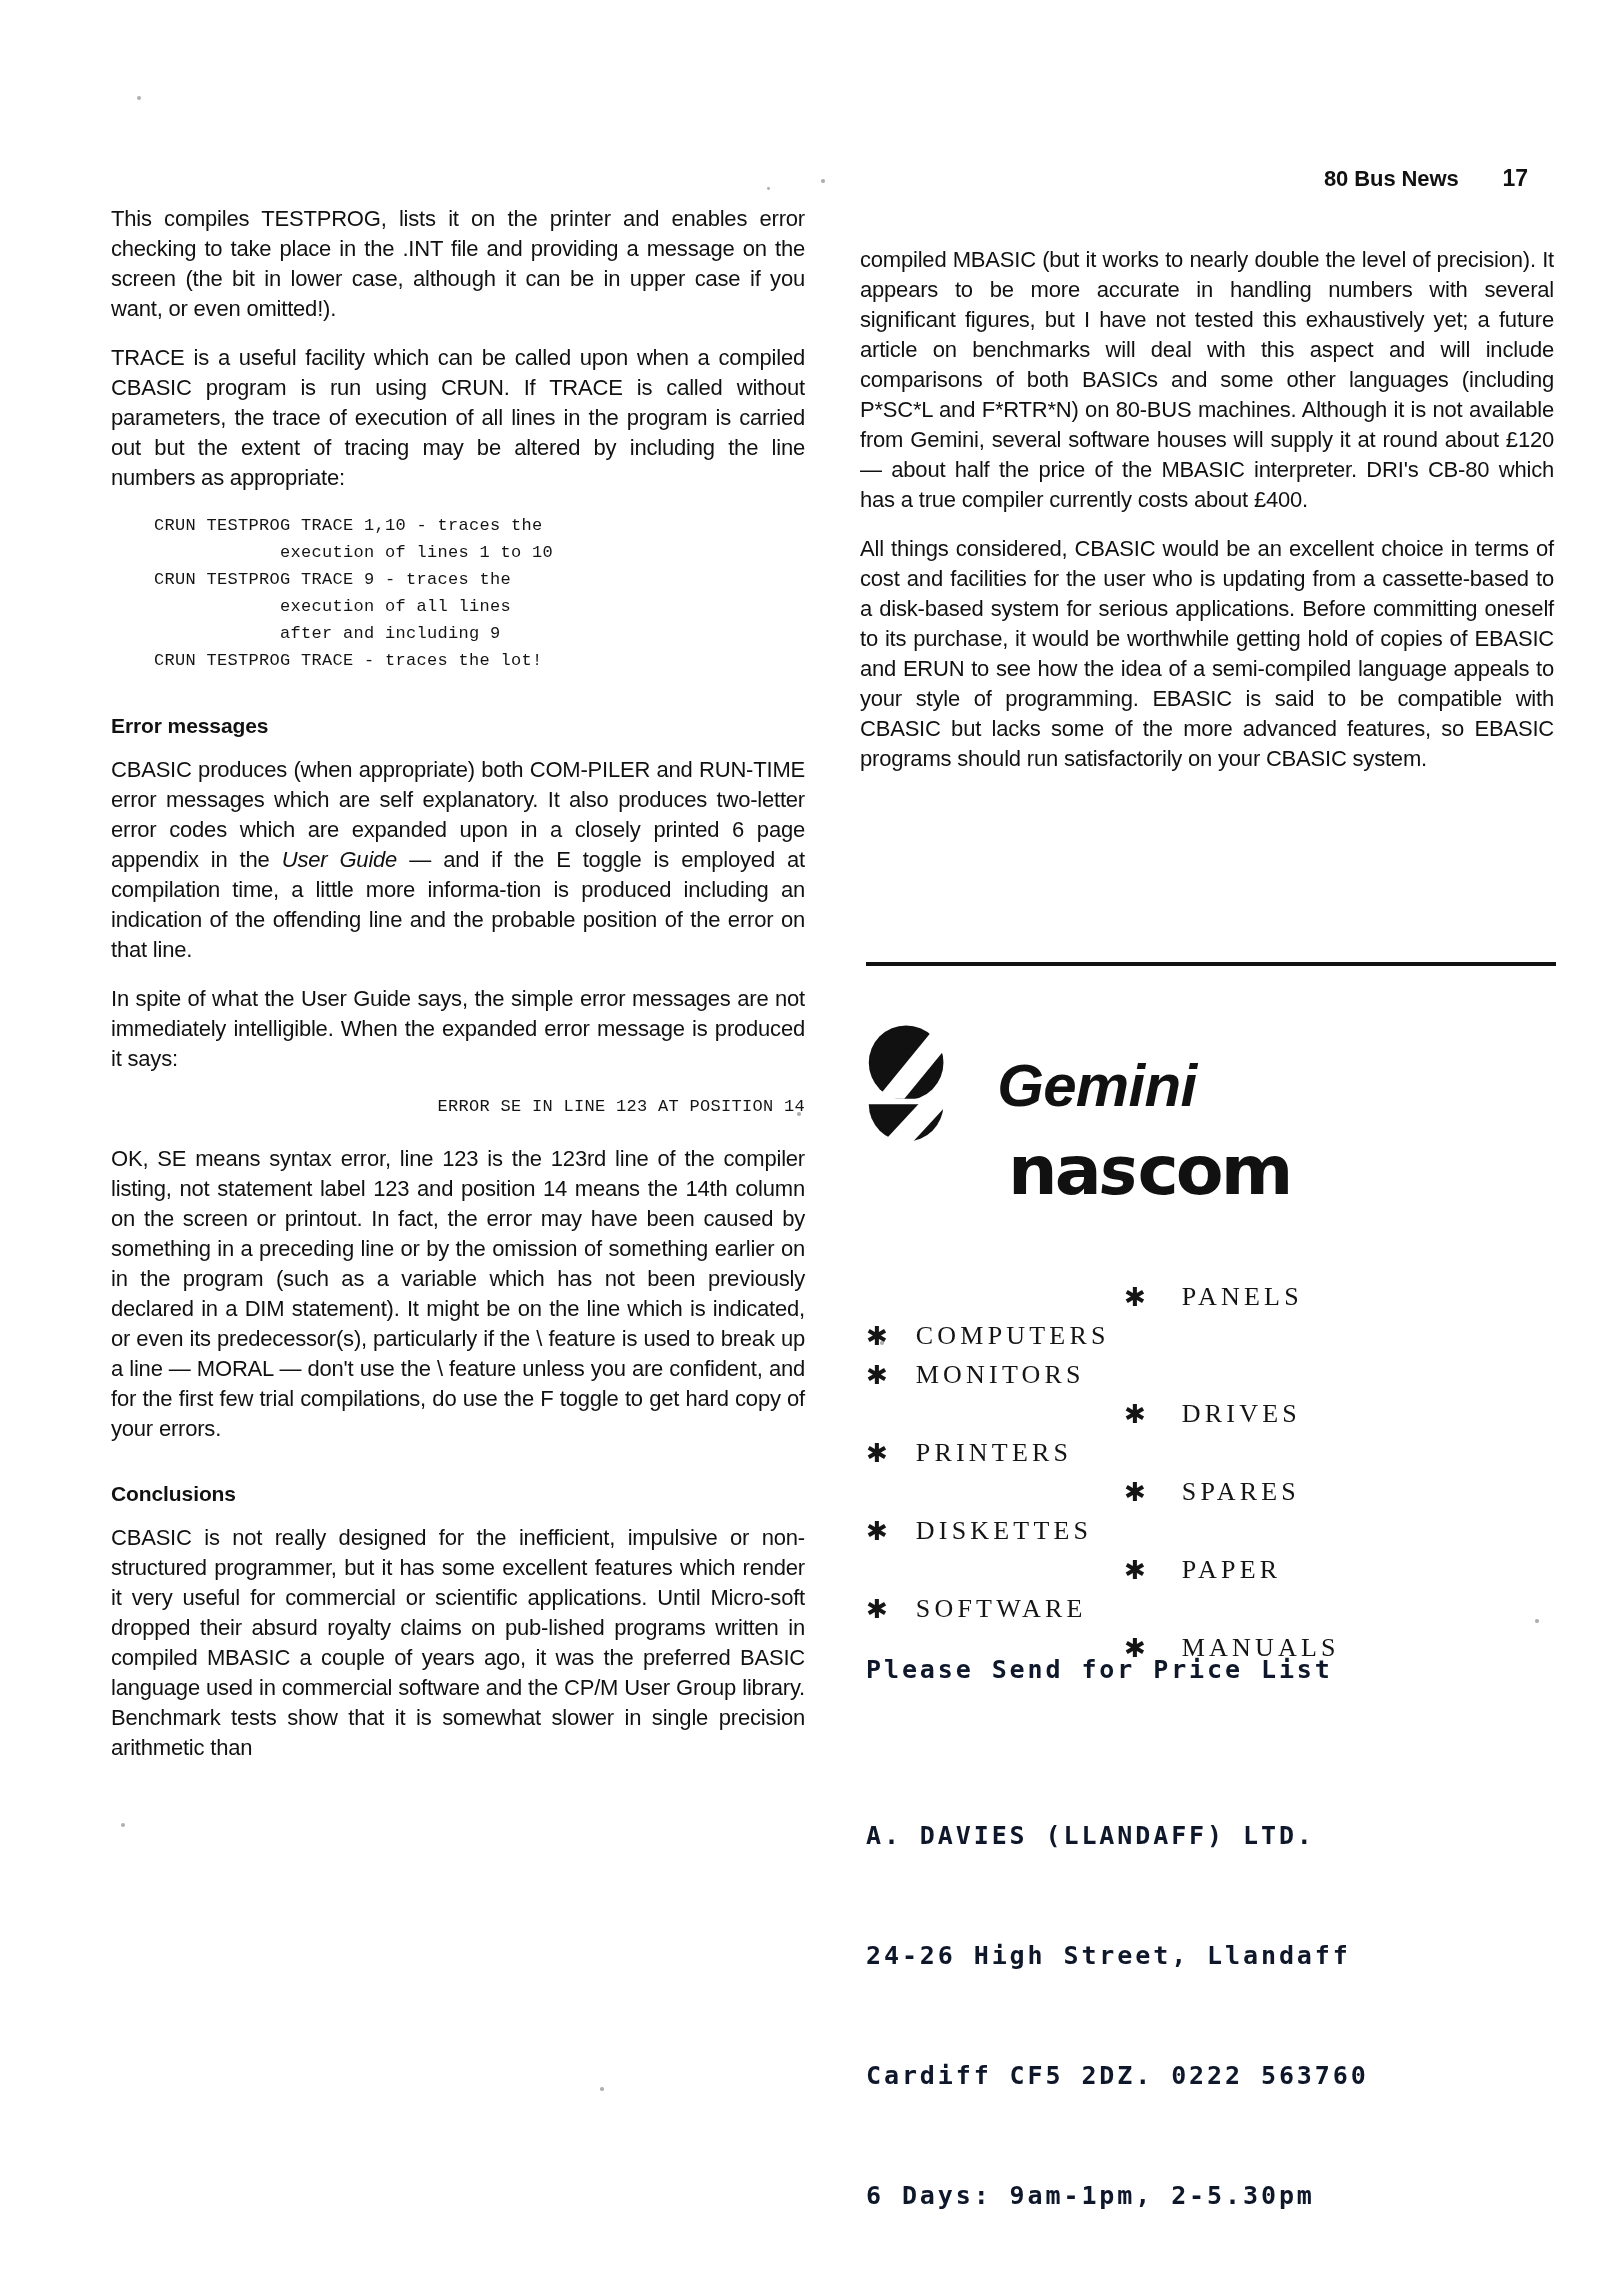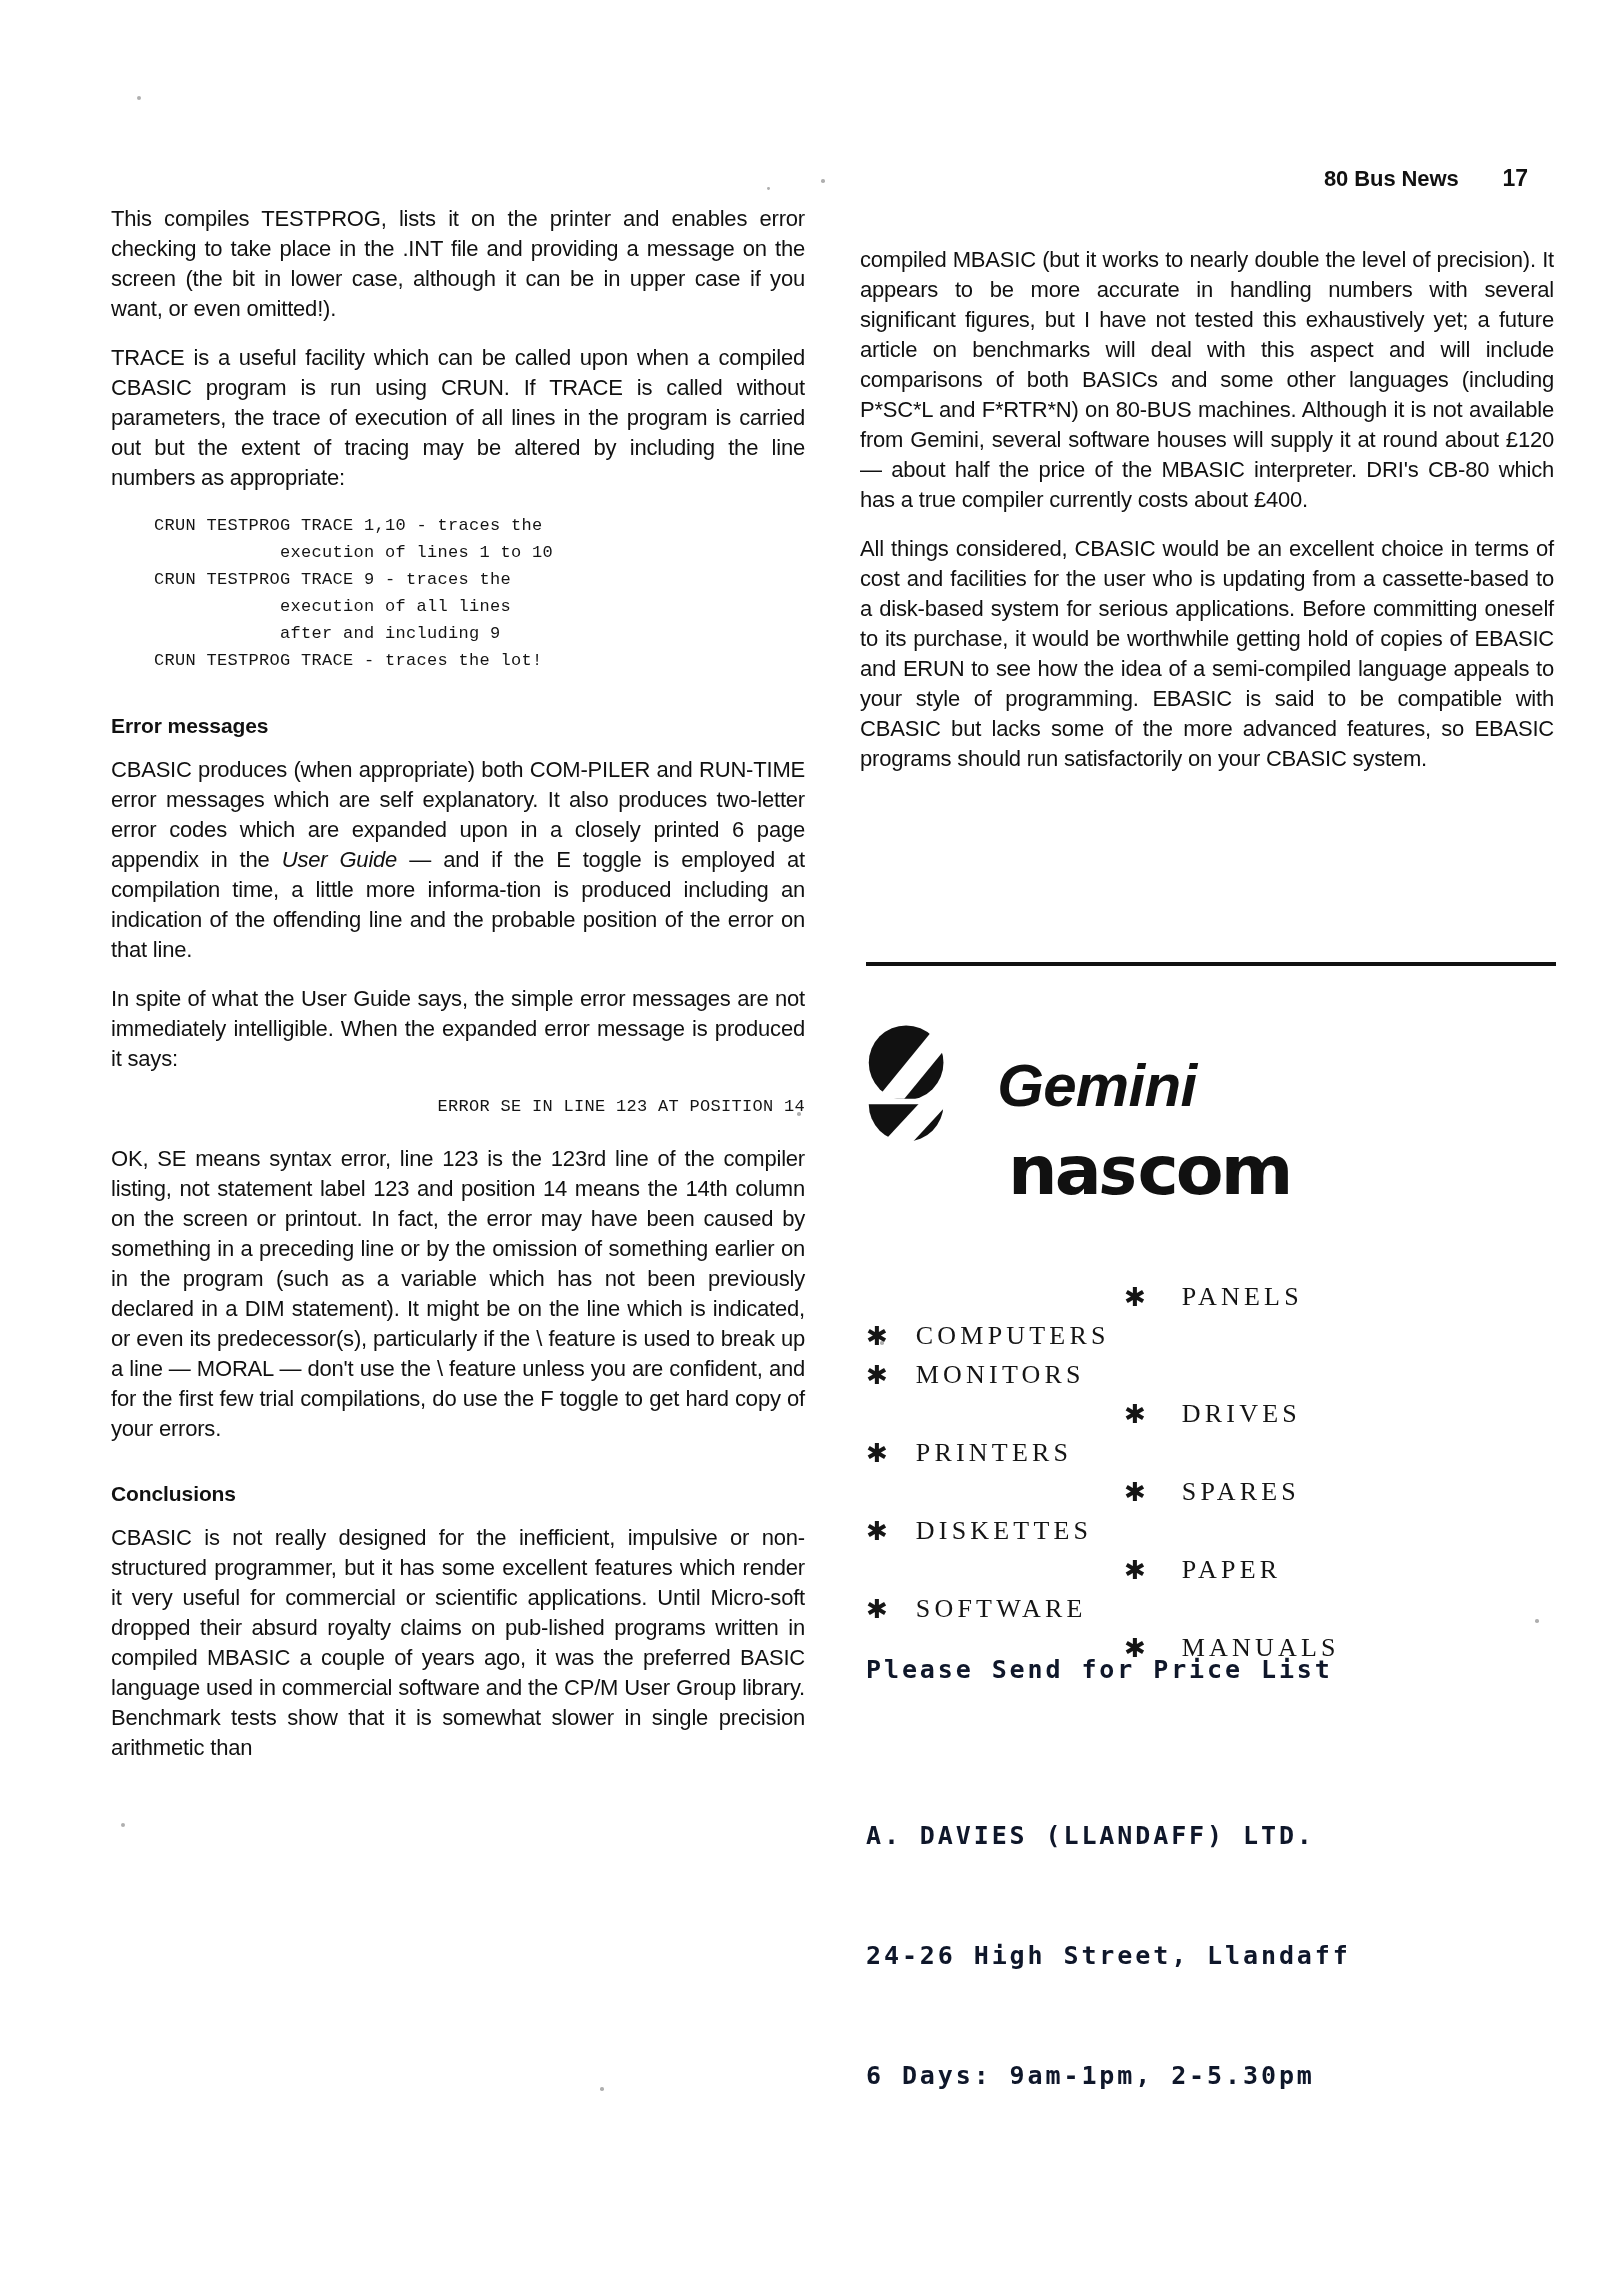--- a/index.html
+++ b/index.html
@@ -254,20 +254,21 @@
     <span class="prow ind">
       <span class="ast">✱</span><span>MANUALS</span>
     </span>
   </div>
 
   <div class="dm dm-price">Please Send for Price List</div>
 
   <div class="dm dm-addr">
     <div>A. DAVIES (LLANDAFF) LTD.</div>
     <div>24-26 High Street, Llandaff</div>
+    <div>Cardiff CF5 2DZ. 0222 563760</div>
     <div>6 Days: 9am-1pm, 2-5.30pm</div>
   </div>
 
   <span class="speck" style="left:137px;top:96px;width:4.2px;height:4.2px;"></span>
   <span class="speck" style="left:821px;top:179px;width:3.5px;height:3.5px;"></span>
   <span class="speck" style="left:187px;top:222px;width:3.5px;height:3.5px;"></span>
   <span class="speck" style="left:767px;top:187px;width:2.8px;height:2.8px;"></span>
   <span class="speck" style="left:797px;top:1112px;width:3.5px;height:3.5px;"></span>
   <span class="speck" style="left:121px;top:1823px;width:4.2px;height:4.2px;"></span>
   <span class="speck" style="left:755px;top:1221px;width:2.8px;height:2.8px;"></span>

